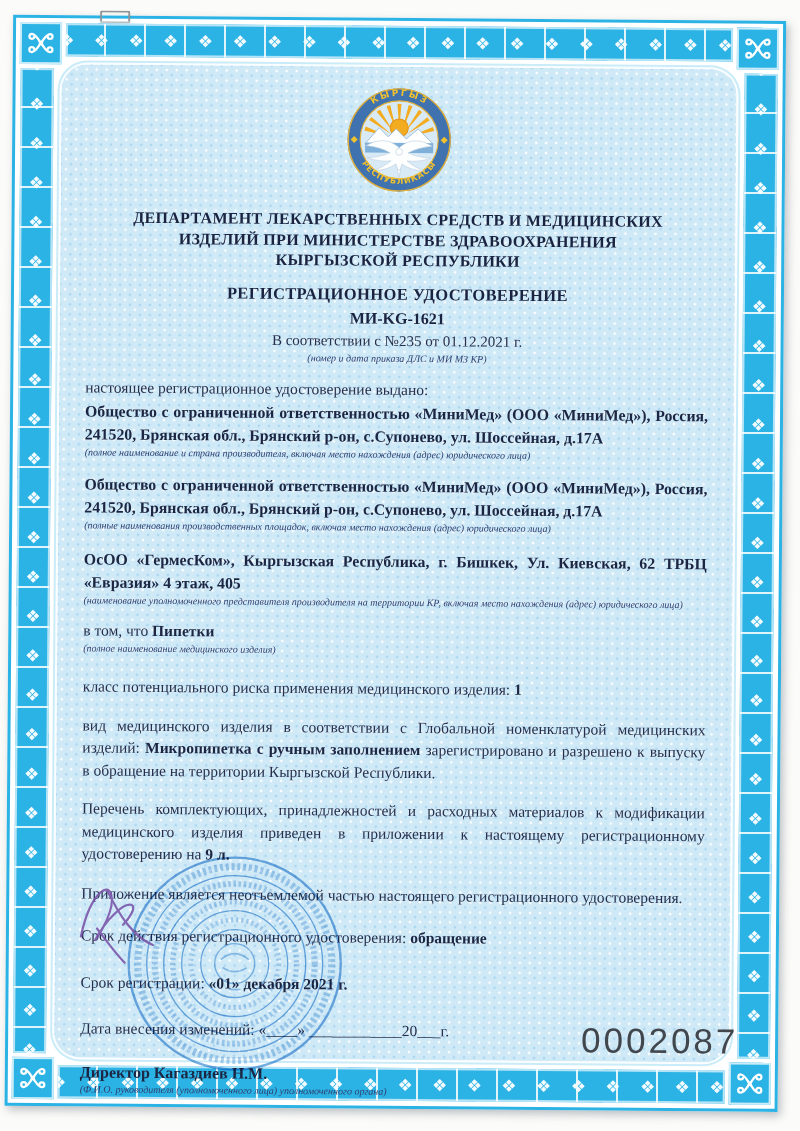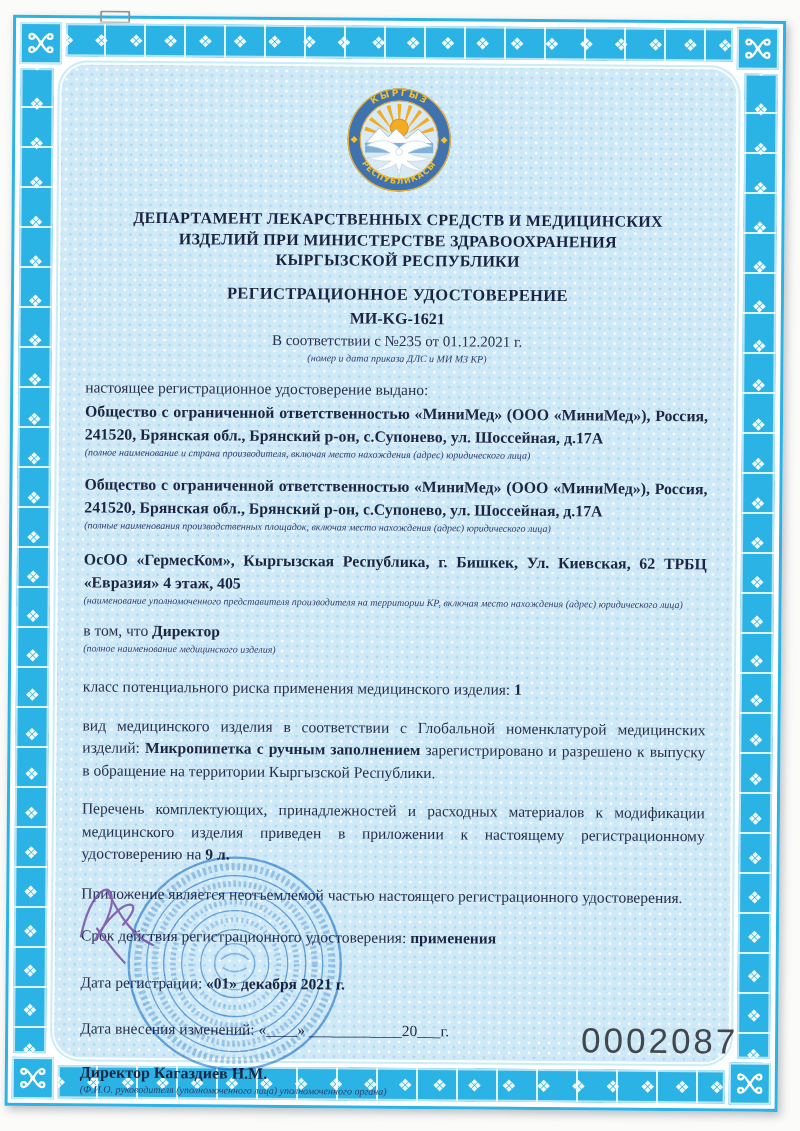--- a/index.html
+++ b/index.html
@@ -203,21 +203,21 @@
       <div class="caption">(полное наименование и страна производителя, включая место нахождения (адрес) юридического лица)</div>
 
       <div class="bold-par mt14">Общество с ограниченной ответственностью «МиниМед» (ООО «МиниМед»), Россия, 241520, Брянская обл., Брянский р-он, с.Супонево, ул. Шоссейная, д.17А</div>
       <div class="caption">(полные наименования производственных площадок, включая место нахождения (адрес) юридического лица)</div>
 
       <div class="bold-par mt16">ОсОО «ГермесКом», Кыргызская Республика, г. Бишкек, Ул. Киевская, 62 ТРБЦ «Евразия» 4 этаж, 405</div>
       <div class="caption">(наименование уполномоченного представителя производителя на территории КР, включая место нахождения (адрес) юридического лица)</div>
 
       <div class="mt14">
         <span>в том, что</span>
-        <b>Директор</b>
+        <b>Пипетки</b>
       </div>
       <div class="caption">(полное наименование медицинского изделия)</div>
 
       <div class="mt22">
         <span>класс потенциального риска применения медицинского изделия:</span>
         <b>1</b>
       </div>
 
       <div class="par mt18">
         <span>вид медицинского изделия в соответствии с Глобальной номенклатурой медицинских изделий:</span>
@@ -227,25 +227,25 @@
 
       <div class="par mt16">
         <span>Перечень комплектующих, принадлежностей и расходных материалов к модификации медицинского изделия приведен в приложении к настоящему регистрационному удостоверению на</span>
         <b>9 л.</b>
       </div>
 
       <div class="mt18">Приложение является неотъемлемой частью настоящего регистрационного удостоверения.</div>
 
       <div class="mt22">
         <span>Срок действия регистрационного удостоверения:</span>
-        <b>применения</b>
+        <b>обращение</b>
       </div>
 
       <div class="mt26">
-        <span>Дата регистрации:</span>
+        <span>Срок регистрации:</span>
         <b>«01» декабря 2021 г.</b>
       </div>
 
       <div class="mt26">
         <span>Дата внесения изменений:</span>
         <span>«____» ____________20___г.</span>
       </div>
 
       <div class="mt22" style="font-weight:bold;font-size:16px;color:#1c2542;">Директор Кагаздиев Н.М.</div>
       <div class="caption">(Ф.И.О. руководителя (уполномоченного лица) уполномоченного органа)</div>

